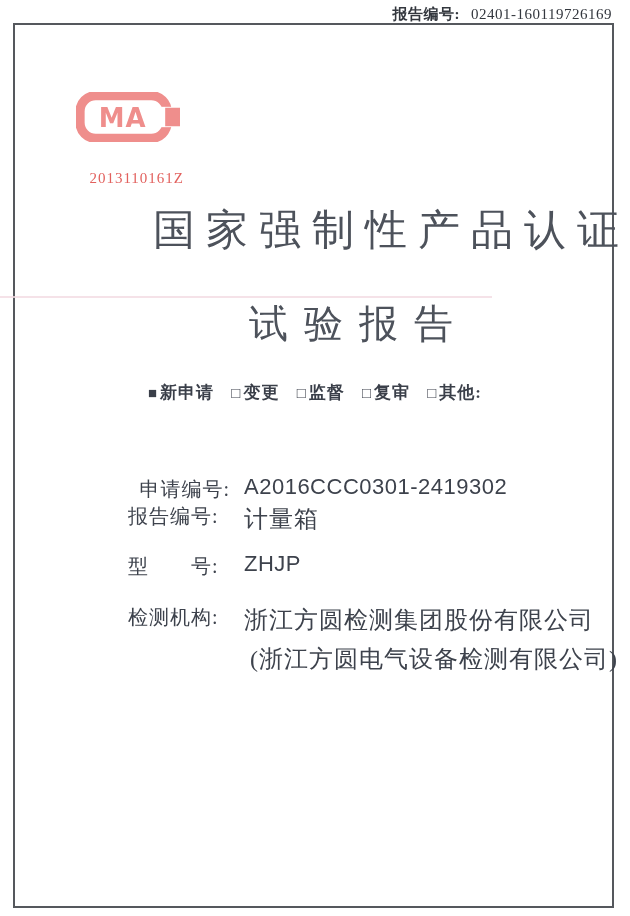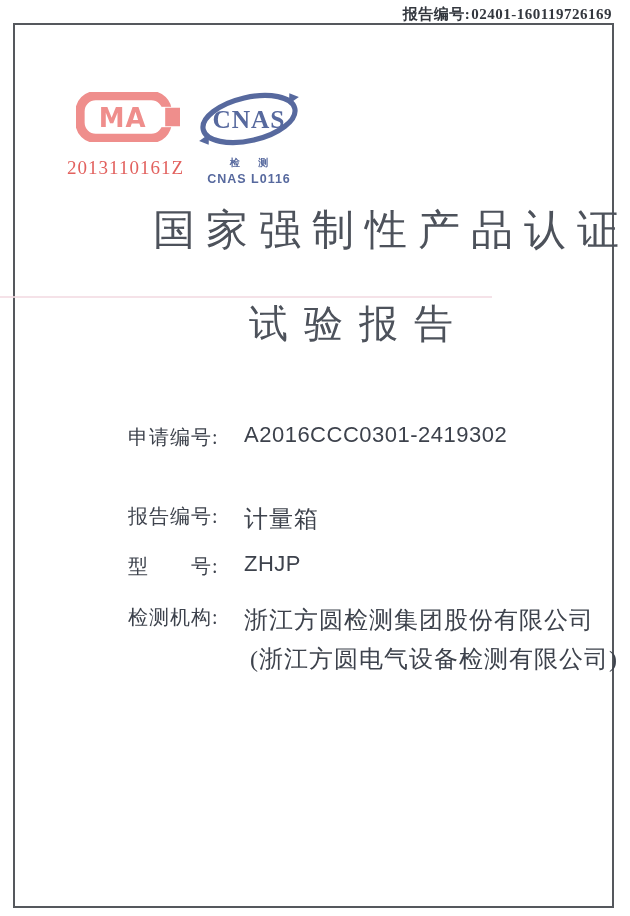--- a/index.html
+++ b/index.html
@@ -12,25 +12,25 @@
     border:2px solid #55585d;box-sizing:border-box;background:transparent;
   }
   .scan-line{
     position:absolute;left:0;top:296px;width:492px;height:2px;
     background:#f2dbe2;opacity:.8;
   }
   .report-no{
     position:absolute;top:5px;right:18px;font-size:15px;font-weight:600;
     color:#33373e;font-family:"Liberation Serif",serif;letter-spacing:.5px;
   }
-  .report-no .val{margin-left:1px;font-weight:700;}
+  .report-no .val{margin-left:11px;font-weight:400;}
   
   .cma-block{position:absolute;left:44px;top:92px;width:140px;text-align:right;}
   .cma-number{
-    margin-top:11px;font-size:19px;color:#e2615e;letter-spacing:1px;
+    margin-top:24px;font-size:15px;color:#e2615e;letter-spacing:1px;
     font-family:"Liberation Serif",serif;
   }
   .cnas-block{position:absolute;left:196px;top:88px;width:106px;text-align:center;}
   .cnas-cat{font-size:10px;color:#57699e;letter-spacing:8px;text-indent:8px;margin-top:2px;font-weight:600;}
   .cnas-no{font-size:12.5px;color:#57699e;letter-spacing:1px;font-weight:600;margin-top:2px;
     font-family:"Liberation Sans",sans-serif;}
   
   .title-main{
     position:absolute;top:206px;left:0;width:100%;text-align:right;
     font-size:42px;line-height:1.15;color:#4d525b;letter-spacing:11px;text-indent:11px;
@@ -48,21 +48,21 @@
   }
   .check-item{margin:0 6px;white-space:nowrap;}
   .check-item .box{font-size:15px;margin-right:2px;}
   
   .field-row{position:absolute;left:128px;display:flex;align-items:flex-start;}
   .field-label{
     font-size:20px;color:#3d424c;width:102px;flex:0 0 102px;letter-spacing:1px;white-space:nowrap;
   }
   .field-value{font-size:24px;color:#3d424c;margin-left:14px;letter-spacing:1px;}
   .field-value.alnum{font-family:Liberation Sans, sans-serif;font-size:22px;letter-spacing:.5px;margin-top:-2px;}
-  .row-1{top:424px;} .row-2{top:503px;} .row-3{top:553px;} .row-4{top:604px;}
+  .row-1{top:476px;text-align:right;} .row-2{top:503px;} .row-3{top:553px;} .row-4{top:604px;}
   .field-value .line2{display:block;margin-top:7px;margin-left:6px;}
   
   .cqc-block{position:absolute;left:257px;top:704px;width:114px;height:92px;}
   svg text{user-select:none;}
 </style>
 </head>
 <body>
 
 <div class="page">
 
@@ -77,36 +77,31 @@
   <div class="cma-block">
     <svg width="108" height="50" viewBox="0 0 116 54">
       <rect x="4" y="4" width="94" height="46" rx="17" ry="17" fill="none" stroke="#ef8e8c" stroke-width="10"></rect>
       <rect x="88" y="16" width="28" height="22" fill="#ffffff"></rect>
       <rect x="96" y="17" width="16" height="20" fill="#ef8e8c"></rect>
       <text x="50" y="38" text-anchor="middle" font-family="DejaVu Sans, sans-serif" font-size="28" font-weight="bold" fill="#ef8e8c" letter-spacing="1">MA</text>
     </svg>
     <div class="cma-number">2013110161Z</div>
   </div>
 
-  <div class="cnas-block">
-    <svg width="104" height="62" viewBox="0 0 110 66">
-      <g transform="rotate(-13 55 33)">
-        <ellipse cx="55" cy="33" rx="50" ry="23" fill="none" stroke="#57699e" stroke-width="5.5"></ellipse>
-        <polygon points="103,16 112,22 100,27" fill="#57699e"></polygon>
-        <polygon points="7,50 -2,44 10,39" fill="#57699e"></polygon>
-      </g>
-      <text x="55" y="43" text-anchor="middle" font-family="Liberation Serif, serif" font-size="27" font-weight="bold" fill="#57699e" letter-spacing="1">CNAS</text>
-    </svg>
-    <div class="cnas-cat">检 测</div>
-    <div class="cnas-no">CNAS L0116</div>
-  </div>
 
   <div class="title-main">国家强制性产品认证</div>
   <div class="title-sub">试验报告</div>
 
+  <div class="check-row">
+    <span class="check-item"><span class="box">■</span><span>新申请</span></span>
+    <span class="check-item"><span class="box">□</span><span>变更</span></span>
+    <span class="check-item"><span class="box">□</span><span>监督</span></span>
+    <span class="check-item"><span class="box">□</span><span>复审</span></span>
+    <span class="check-item"><span class="box">□</span><span>其他:</span></span>
+  </div>
 
   <div class="field-row row-1">
     <span class="field-label">申请编号:</span>
     <span class="field-value alnum">A2016CCC0301-2419302</span>
   </div>
 
   <div class="field-row row-2">
     <span class="field-label">报告编号:</span>
     <span class="field-value">计量箱</span>
   </div>

